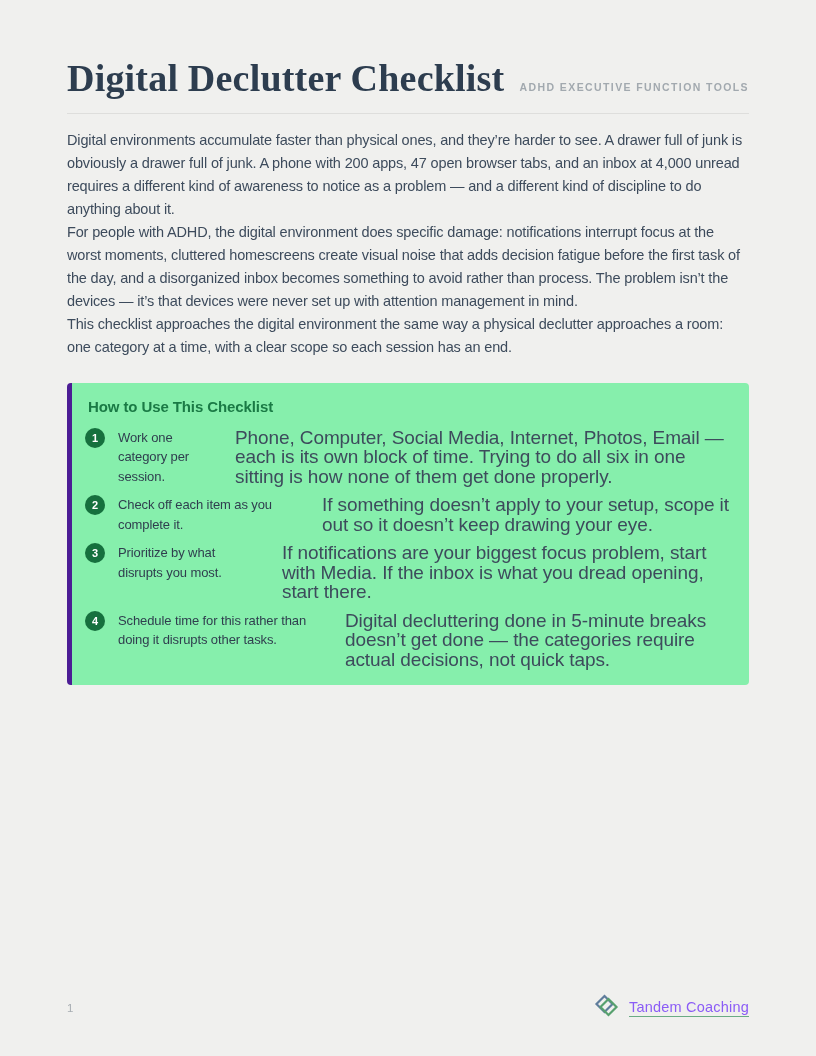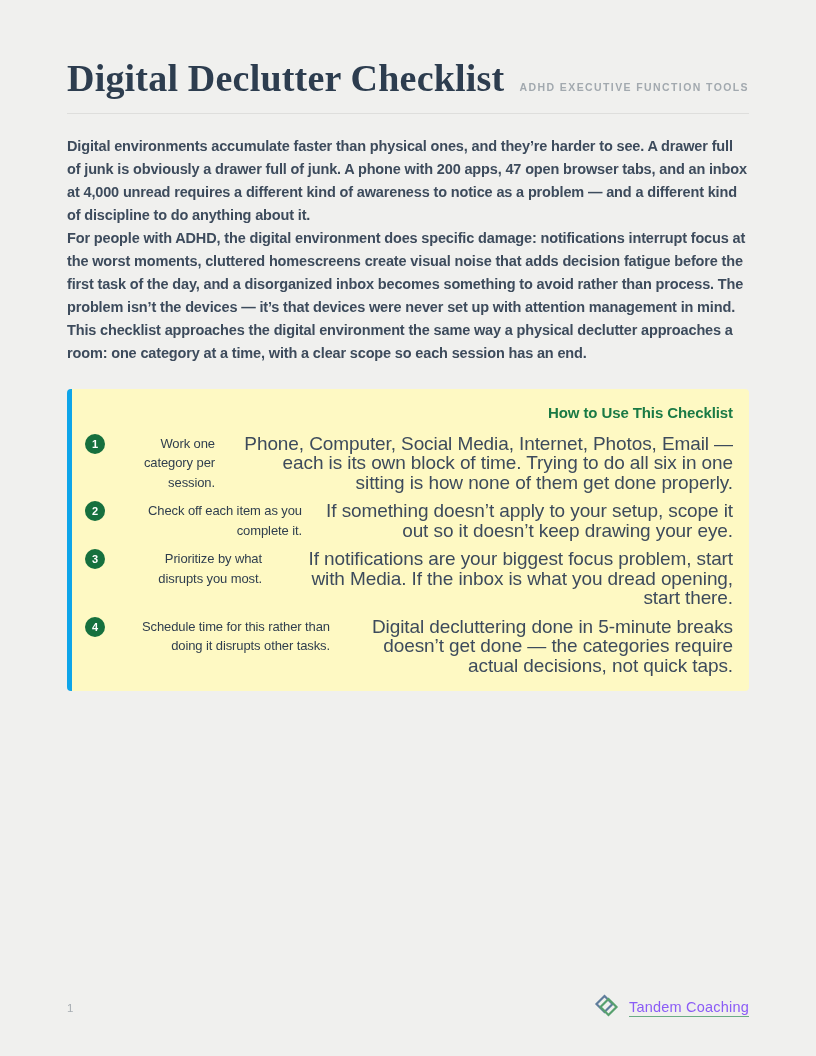--- a/index.html
+++ b/index.html
@@ -38,36 +38,35 @@
     white-space: nowrap;
   }
   .header-divider {
     margin-top: 13px;
     border: 0;
     border-top: 1px solid #dedeDC;
     height: 0;
   }
 
   
-  .intro { margin-top: 21px; font-weight: bold; }
+  .intro { margin-top: 15px; }
   .intro p {
     font-size: 14.5px;
     line-height: 23px;
     letter-spacing: -0.15px;
     color: #3d4b5c;
   }
 
   
   .howto-box {
     margin-top: 24px;
-    background: #fef9c3;
-    border-left: 5px solid #0ea5e9;
+    background: #86efac;
+    border-left: 5px solid #4c1d95;
     border-radius: 4px;
     padding: 15px 16px 16px 13px;
-    text-align: right;
   }
   .howto-heading {
     font-size: 15px;
     font-weight: 700;
     color: #1a7a45;
     margin: 0 0 13px 3px;
     letter-spacing: -0.1px;
   }
   .howto-item {
     display: flex;

